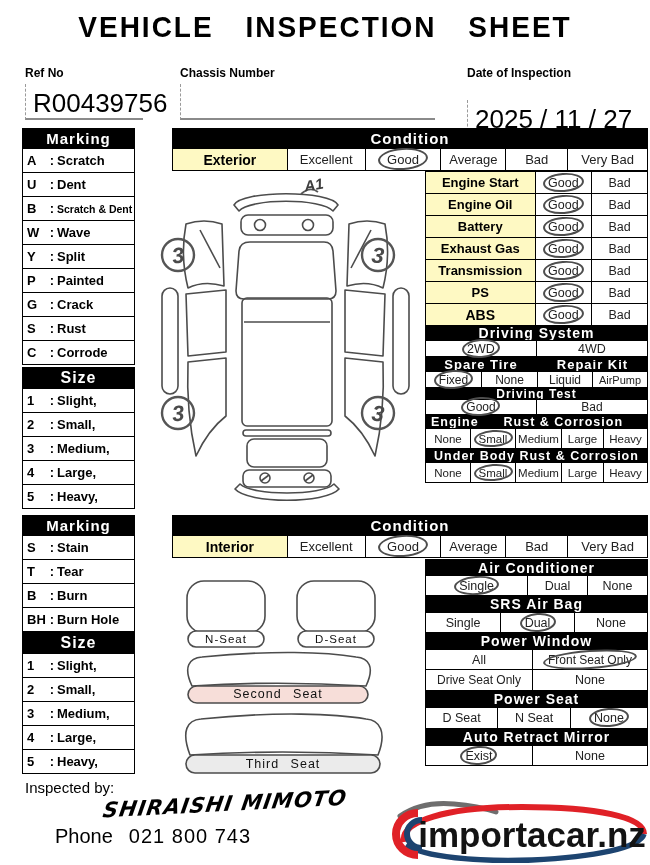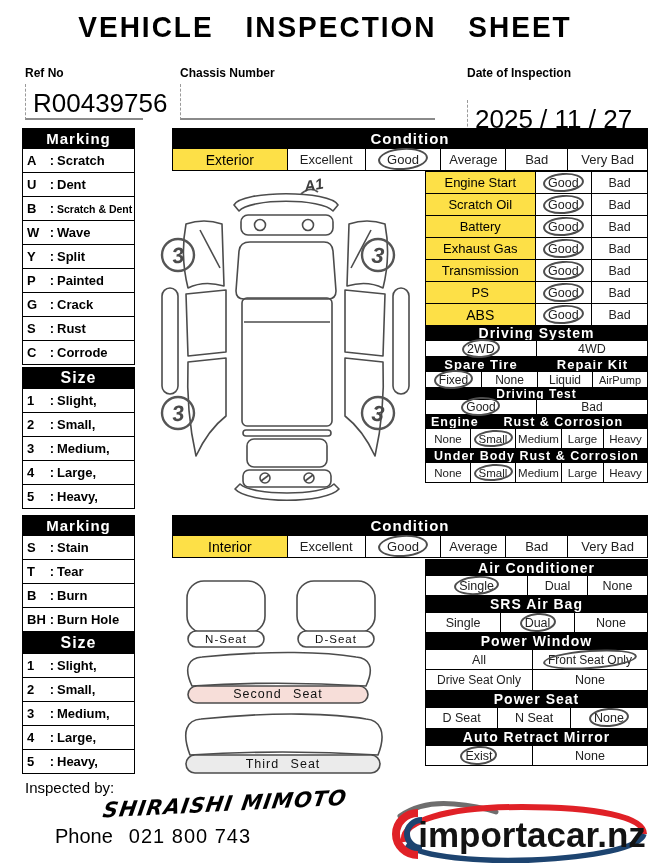--- a/index.html
+++ b/index.html
@@ -15,21 +15,21 @@
         padding-left:7px;font-size:26px;display:flex;align-items:flex-end;line-height:1.1}
   
   .bh{background:#000;color:#fff;font-weight:bold;display:flex;align-items:center;
       justify-content:center;letter-spacing:1px}
   
   .r{display:flex}
   .c{border:1px solid #000;box-sizing:border-box;background:#fff;display:flex;
      align-items:center;justify-content:center;font-size:13px;color:#222;margin-left:-1px}
   .c:first-child{margin-left:0}
   .rneg{margin-top:-1px}
-  .green{background:#fde047;font-weight:normal;color:#000}
+  .green{background:#fef9c3;font-weight:bold;color:#000}
   
   .mr{display:flex;align-items:center;height:23px;border:1px solid #000;margin-top:-1px;
       background:#fff;font-weight:bold;font-size:13px}
   .mcode{width:20px;text-align:left;padding-left:4px}
   .mcolon{width:10px;text-align:center}
   
   .circ{position:relative;display:inline-block}
   .circ::after{content:"";position:absolute;left:-9px;right:-9px;top:-4px;bottom:-3px;
       border:2.5px solid #4d4d4d;border-radius:50%;transform:rotate(-4deg)}
   .circ.tight::after{left:-5px;right:-5px;top:-3px;bottom:-2px}
@@ -216,21 +216,21 @@
   <div class="r rneg">
     <div class="c green" style="width:111px;height:23px;font-size:13px">Engine Start</div>
     <div class="c" style="width:58px;height:23px;font-size:12.5px">
         <span class="circ tight">Good</span>
       </div>
     <div class="c" style="width:57px;height:23px;font-size:12.5px">
         <span>Bad</span>
       </div>
   </div>
   <div class="r rneg">
-    <div class="c green" style="width:111px;height:23px;font-size:13px">Scratch Oil</div>
+    <div class="c green" style="width:111px;height:23px;font-size:13px">Engine Oil</div>
     <div class="c" style="width:58px;height:23px;font-size:12.5px">
         <span class="circ tight">Good</span>
       </div>
     <div class="c" style="width:57px;height:23px;font-size:12.5px">
         <span>Bad</span>
       </div>
   </div>
   <div class="r rneg">
     <div class="c green" style="width:111px;height:23px;font-size:13px">Battery</div>
     <div class="c" style="width:58px;height:23px;font-size:12.5px">

